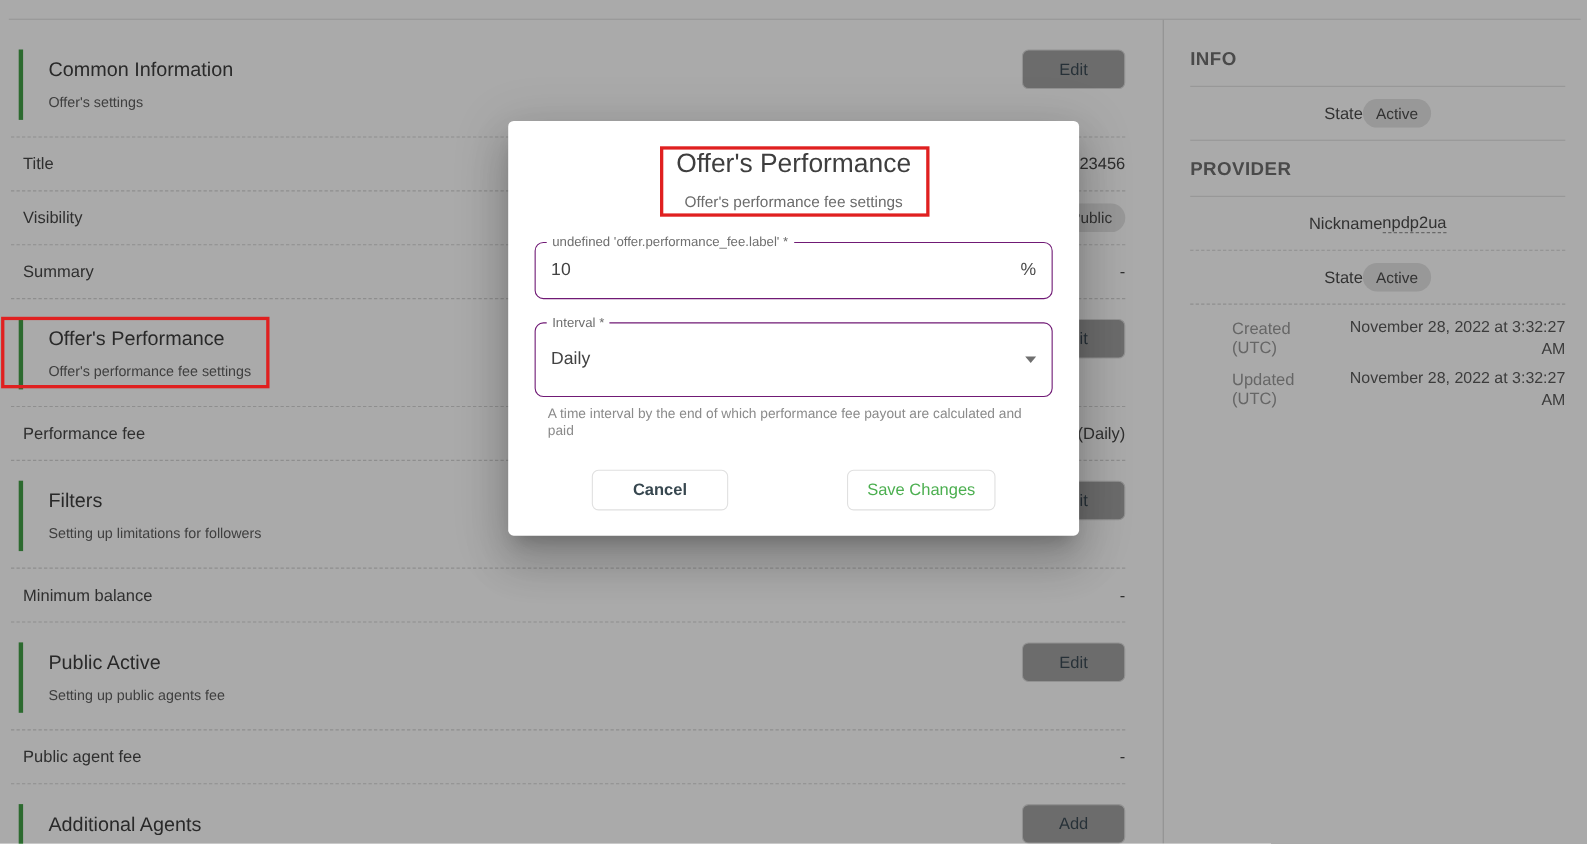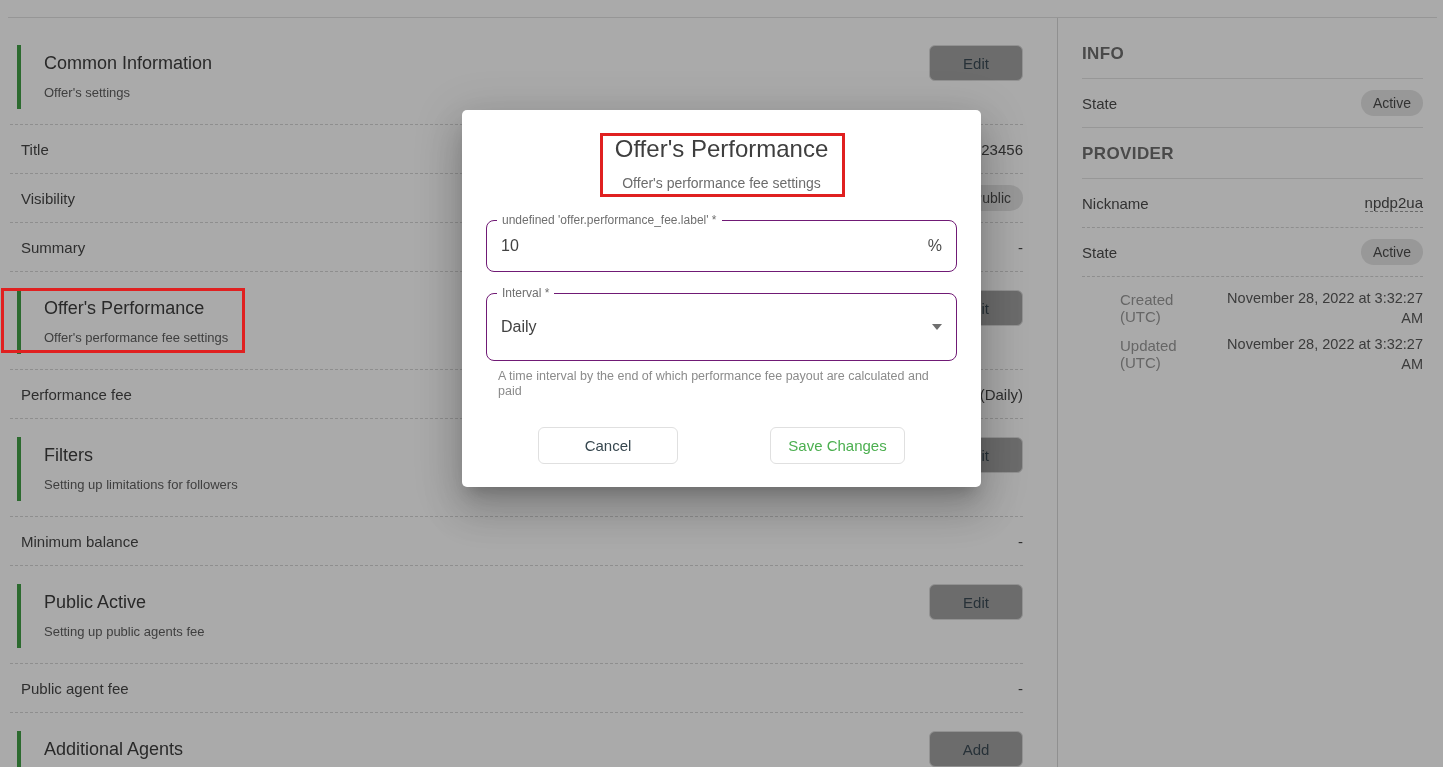--- a/index.html
+++ b/index.html
@@ -55,21 +55,21 @@
     border-left: 1px solid #d9d9d9;
     padding: 18px 20px 0 24px;
   }
   .side-header {
     font-size: 17px; color: #6f6f6f; letter-spacing: 0.4px; font-weight: bold;
     padding: 8px 0 14px 0;
   }
   .side-div-solid { border-top: 1px solid #e3e3e3; }
   .side-div-dashed { border-top: 1px dashed #d6d6d6; }
   .side-row {
-    display: flex; justify-content: space-between; align-items: center;
+    display: flex; justify-content: center; align-items: center;
     height: 48px;
   }
   .side-label { font-size: 15px; color: #4c4c4c; }
   .side-label-light { font-size: 15px; color: #9a9a9a; }
   .side-link {
     font-size: 15px; color: #4c4c4c; text-decoration: none;
     border-bottom: 1px dashed #9c9c9c; cursor: pointer;
   }
   .side-row-tall { height: 46px; margin-left: 38px; }
   .side-value-wrap {
@@ -116,21 +116,21 @@
   }
   .modal-actions {
     display: flex; justify-content: space-between;
     margin-top: 28px; padding: 0 52px;
   }
   .btn-modal {
     font-family: "Liberation Sans", sans-serif;
     height: 37px; background: #fff; border: 1px solid #e0e0e0;
     border-radius: 6px; font-size: 15px; cursor: pointer;
   }
-  .btn-cancel { width: 140px; color: #37474f; }
+  .btn-cancel { width: 124px; color: #37474f; font-weight: bold; }
   .btn-save { width: 135px; color: #4caf50; border-color: #dcе8dc; }
   
   .anno { position: absolute; border: 3px solid #e02020; z-index: 30; }
   .anno-left { left: 1px; top: 288px; width: 244px; height: 65px; }
   .anno-modal { left: 600px; top: 133px; width: 245px; height: 64px; }
 </style>
 </head>
 <body>
 
 <div class="page">

